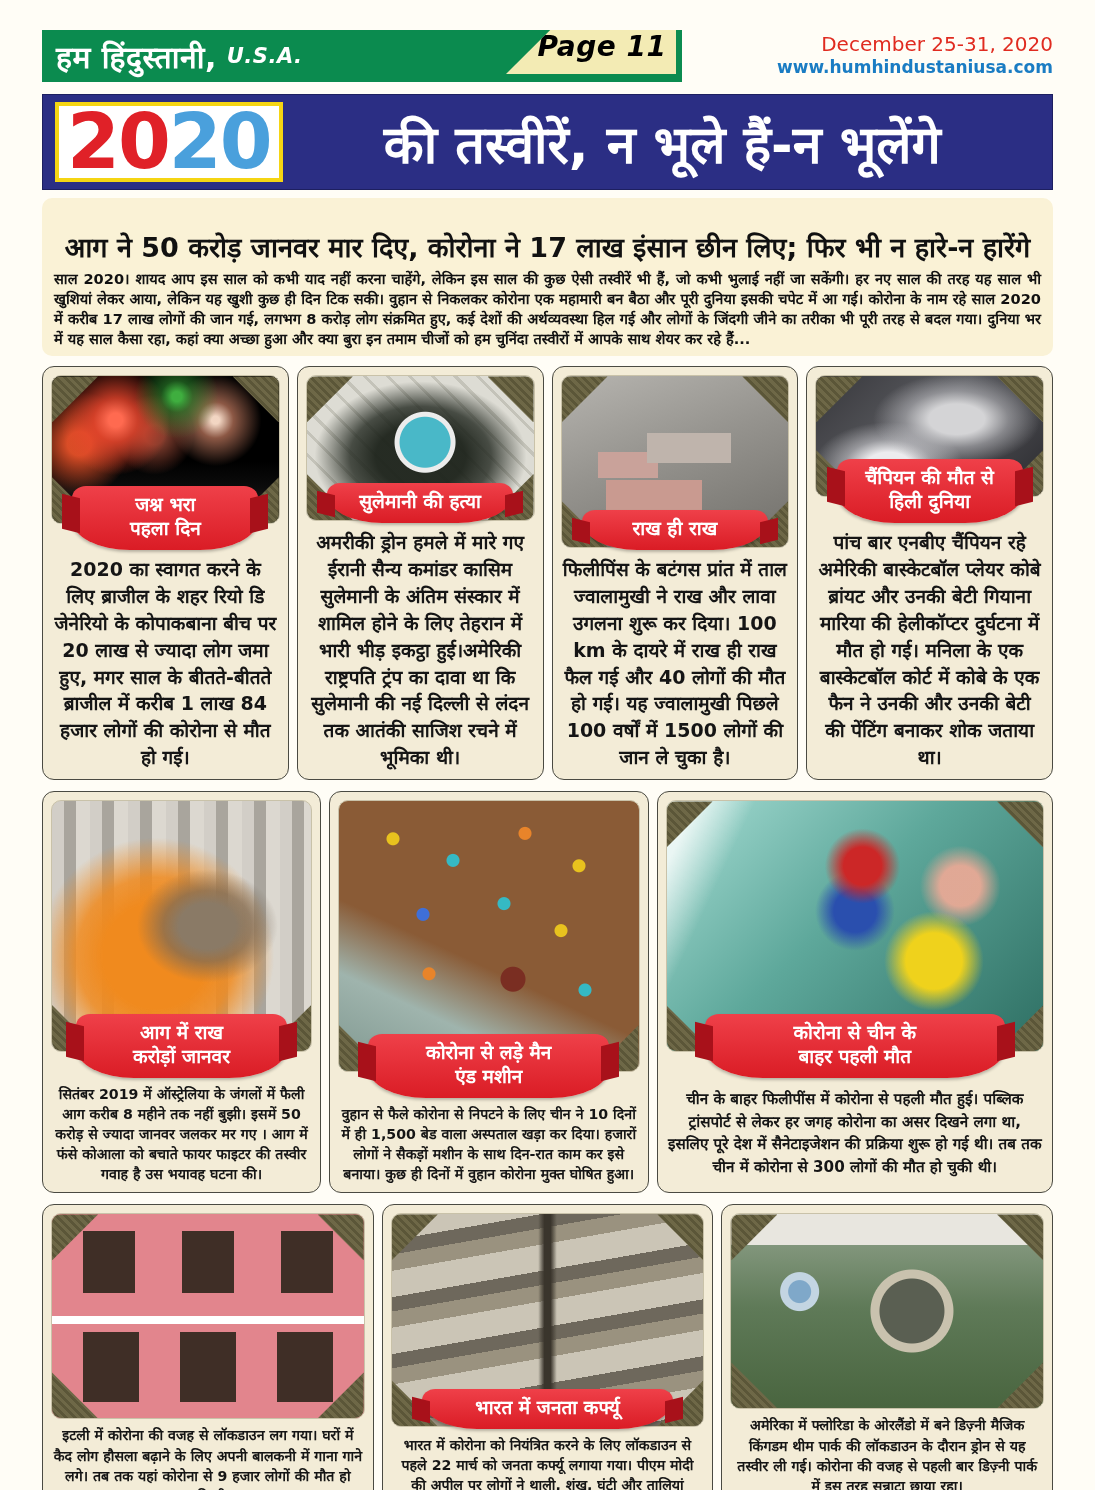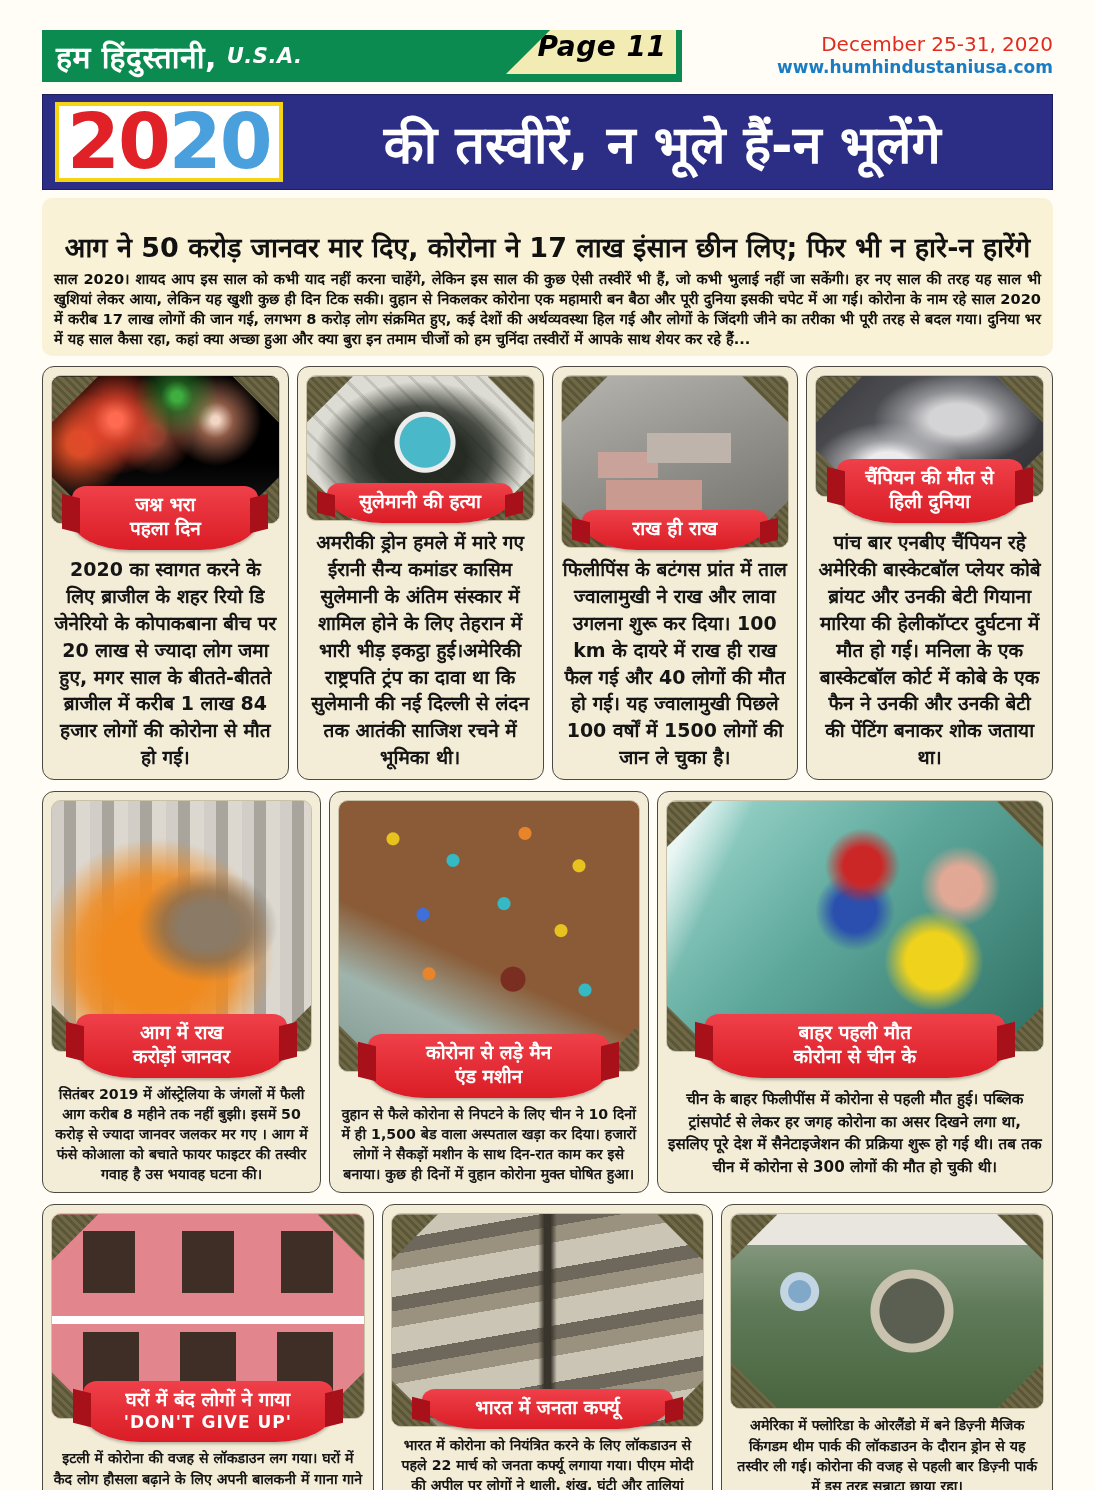--- a/index.html
+++ b/index.html
@@ -284,40 +284,36 @@
     </article>
 
     <article class="card c7">
       <div class="photo p7">
         <i class="corner tl"></i>
           <i class="corner tr"></i>
           <i class="corner bl"></i>
           <i class="corner br"></i>
       </div>
       <div class="ribbon">
+        <span>कोरोना से चीन के</span>
         <span>बाहर पहली मौत</span>
-        <span>कोरोना से चीन के</span>
       </div>
       <p class="caption">चीन के बाहर फिलीपींस में कोरोना से पहली मौत हुई। पब्लिक ट्रांसपोर्ट से लेकर हर जगह कोरोना का असर दिखने लगा था, इसलिए पूरे देश में सैनेटाइजेशन की प्रक्रिया शुरू हो गई थी। तब तक चीन में कोरोना से 300 लोगों की मौत हो चुकी थी।</p>
     </article>
   </div>
 
   <div class="row row3">
 
     <article class="card">
       <div class="photo p8">
         <i class="corner tl"></i>
           <i class="corner tr"></i>
           <i class="corner bl"></i>
           <i class="corner br"></i>
       </div>
-      <div class="ribbon">
-        <span>घरों में बंद लोगों ने गाया</span>
-        <span class="latin">'DON'T GIVE UP'</span>
-      </div>
       <p class="caption">इटली में कोरोना की वजह से लॉकडाउन लग गया। घरों में कैद लोग हौसला बढ़ाने के लिए अपनी बालकनी में गाना गाने लगे। तब तक यहां कोरोना से 9 हजार लोगों की मौत हो चुकी थी।</p>
     </article>
 
     <article class="card">
       <div class="photo p9">
         <i class="corner tl"></i>
           <i class="corner tr"></i>
           <i class="corner bl"></i>
           <i class="corner br"></i>
       </div>

